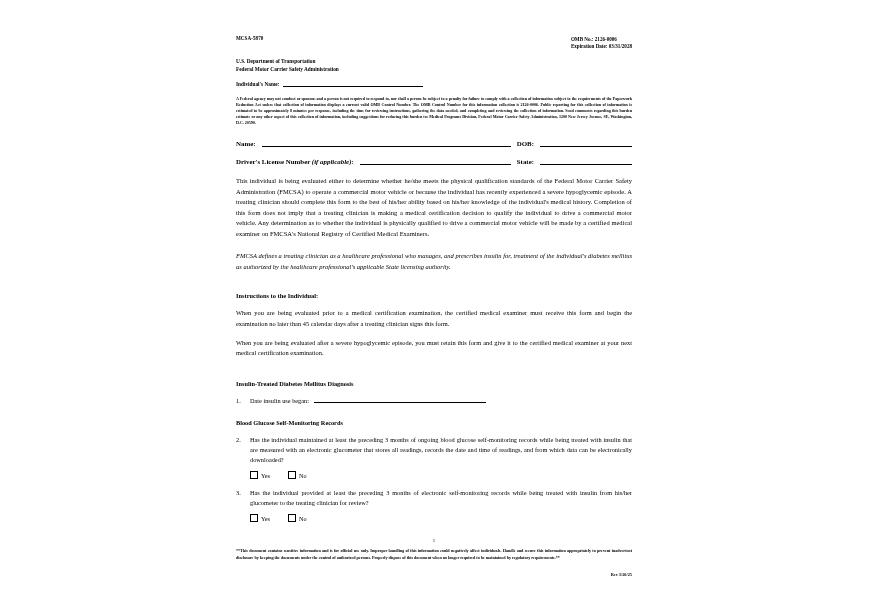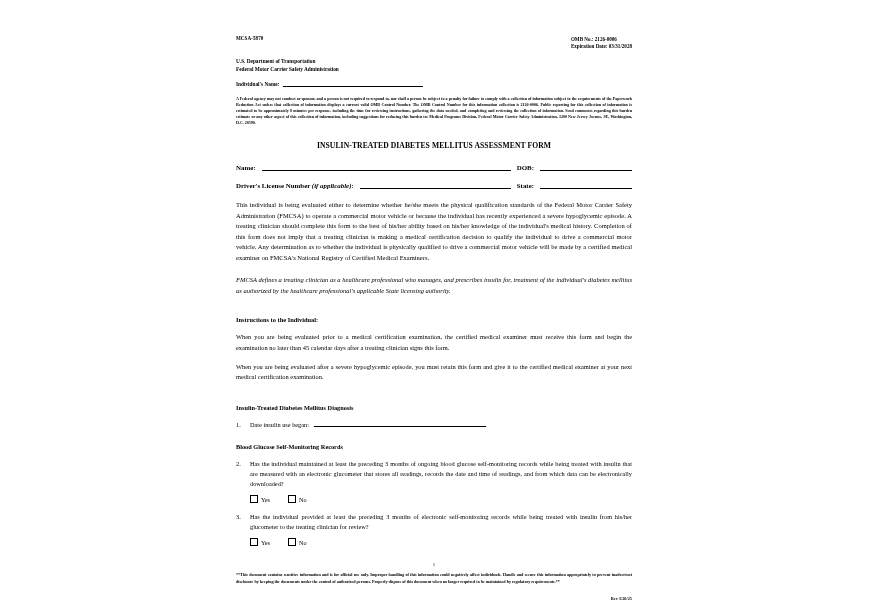--- a/index.html
+++ b/index.html
@@ -231,21 +231,20 @@
       <div>Federal Motor Carrier Safety Administration</div>
     </div>
 
     <div class="ind-name">
       <span>Individual's Name:</span>
       <span class="rule-short"></span>
     </div>
 
     <div class="pra">A Federal agency may not conduct or sponsor, and a person is not required to respond to, nor shall a person be subject to a penalty for failure to comply with a collection of information subject to the requirements of the Paperwork Reduction Act unless that collection of information displays a current valid OMB Control Number. The OMB Control Number for this information collection is 2126-0006. Public reporting for this collection of information is estimated to be approximately 8 minutes per response, including the time for reviewing instructions, gathering the data needed, and completing and reviewing the collection of information. Send comments regarding this burden estimate or any other aspect of this collection of information, including suggestions for reducing this burden to: Medical Programs Division, Federal Motor Carrier Safety Administration, 1200 New Jersey Avenue, SE, Washington, D.C. 20590.</div>
 
-    <div class="doc-title">INSULIN-TREATED DIABETES MELLITUS ASSESSMENT FORM</div>
 
     <div class="field-block">
       <div class="field-row">
         <span class="lbl">Name:</span>
         <span class="fill name"></span>
         <span class="lbl">DOB:</span>
         <span class="fill dob"></span>
       </div>
       <div class="field-row">
         <span class="lbl"><span>Driver's License Number</span> <span class="ital">(if applicable)</span><span>:</span></span>

